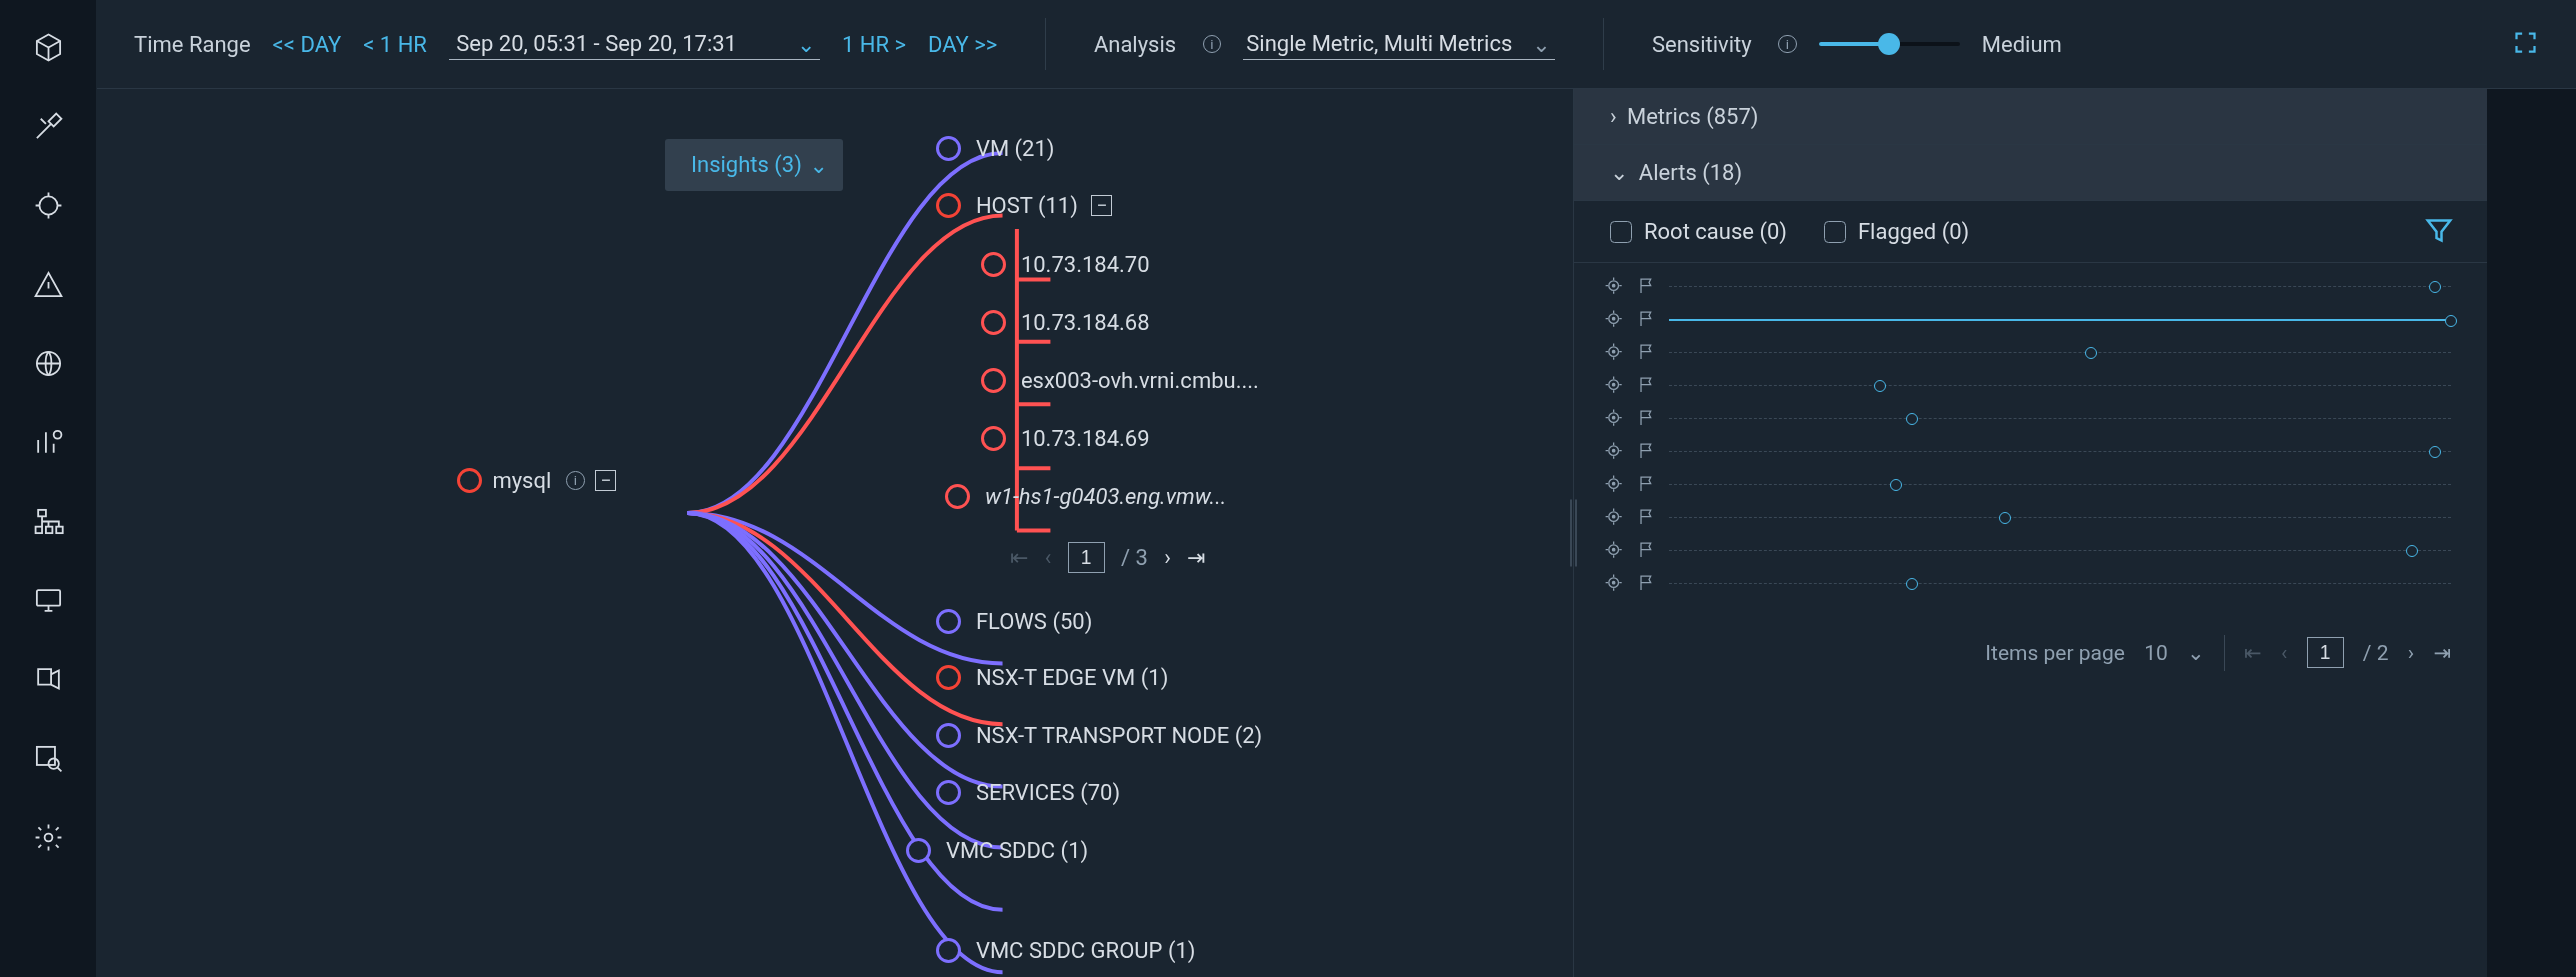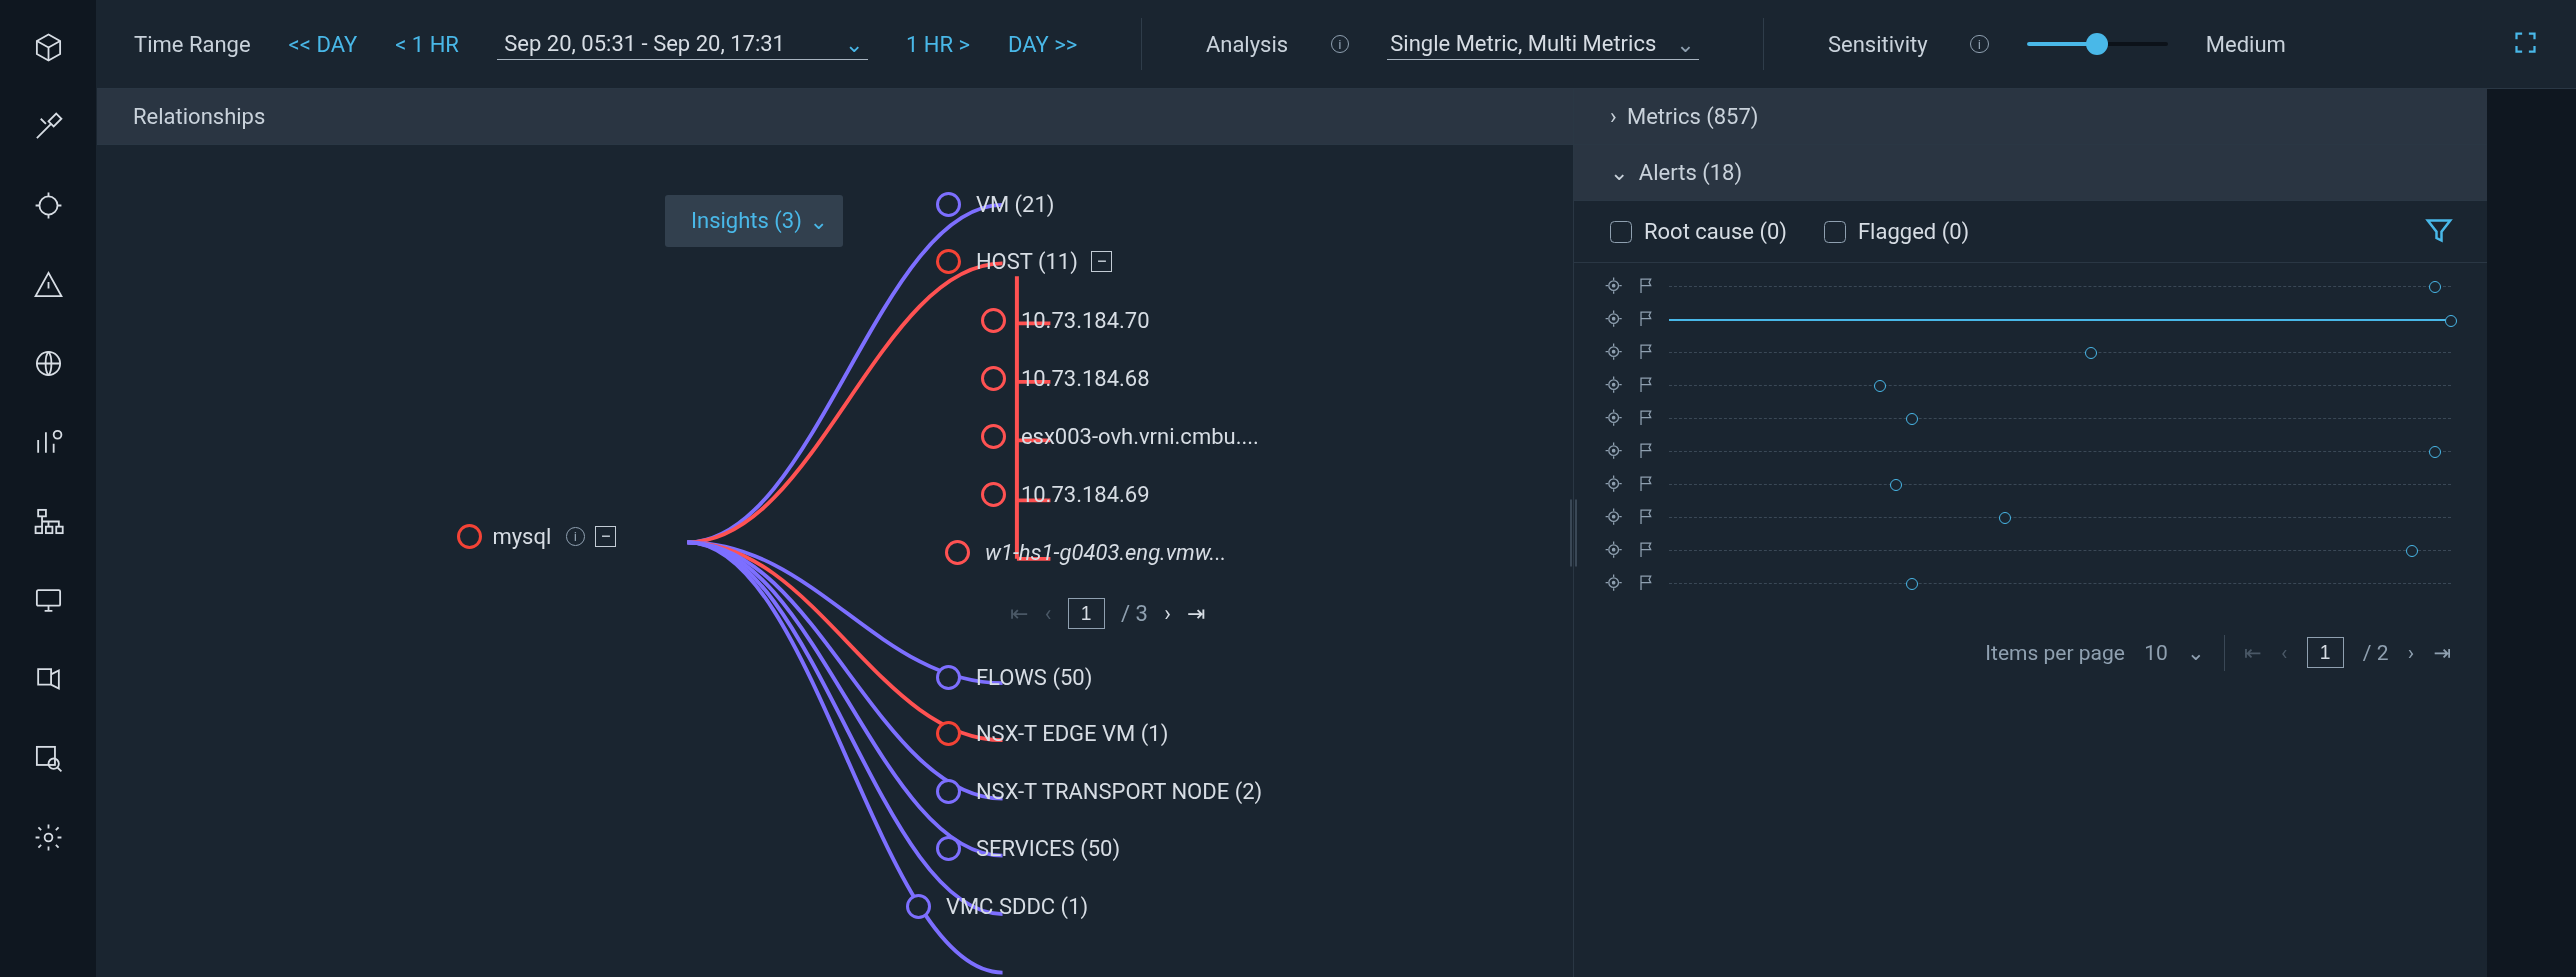--- a/index.html
+++ b/index.html
@@ -40,21 +40,21 @@
     flex: 1;
     display: flex;
     flex-direction: column;
     background: #1a2530;
   }
   .topbar {
     height: 89px;
     display: flex;
     align-items: center;
     padding: 8px 37px;
-    gap: 38px;
+    gap: 22px;
     border-bottom: 0.7px solid #2a3744;
     position: relative;
   }
   .topbar .lbl { color: #c9d2db; font-size: 22px; }
   .nav-link { color: #49b8e8; cursor: pointer; font-size: 22px; }
   .range-box {
     border-bottom: 0.7px solid #a8b4c0;
     padding: 3px 22px 3px 7.4px;
     color: #d7dde4;
     font-size: 22px;
@@ -309,21 +309,20 @@
 
       <div class="expand-btn">
         <svg width="27" height="27" viewBox="0 0 24 24" fill="none" stroke="currentColor" stroke-width="2">
             <path d="M4 9V4h5M20 9V4h-5M4 15v5h5M20 15v5h-5"></path>
           </svg>
       </div>
     </div>
 
     <div class="content">
       <div class="rel-panel">
-        <div class="panel-title">Relationships</div>
         <div class="graph-area">
 
           <svg class="graph-lines" viewBox="0 0 1850 1110" preserveAspectRatio="none">
 
             <path d="M740 530 C 900 530 980 80 1135 80" stroke="#7d6fff" stroke-width="5" fill="none"></path>
             <path d="M740 530 C 900 530 980 158 1135 158" stroke="#ff5252" stroke-width="5" fill="none"></path>
             <path d="M740 530 C 900 530 980 718 1135 718" stroke="#7d6fff" stroke-width="5" fill="none"></path>
             <path d="M740 530 C 900 530 980 794 1135 794" stroke="#ff5252" stroke-width="5" fill="none"></path>
             <path d="M740 530 C 900 530 980 872 1135 872" stroke="#7d6fff" stroke-width="5" fill="none"></path>
             <path d="M740 530 C 900 530 980 948 1135 948" stroke="#7d6fff" stroke-width="5" fill="none"></path>
@@ -395,21 +394,21 @@
               <div class="branch" style="top: 576px; left: 839px;">
                 <span class="ring red"></span>
     <span>NSX-T EDGE VM (1)</span>
               </div>
               <div class="branch" style="top: 634px; left: 839px;">
                 <span class="ring purple"></span>
     <span>NSX-T TRANSPORT NODE (2)</span>
               </div>
               <div class="branch" style="top: 691px; left: 839px;">
                 <span class="ring purple"></span>
-    <span>SERVICES (50)</span>
+    <span>SERVICES (70)</span>
               </div>
               <div class="branch" style="top: 749px; left: 809px;">
                 <span class="ring purple"></span>
     <span>VMC SDDC (1)</span>
               </div>
               <div class="branch" style="top: 806px; left: 839px; margin-top: 43px;">
                 <span class="ring purple"></span>
     <span>VMC SDDC GROUP (1)</span>
               </div>
             </div>

